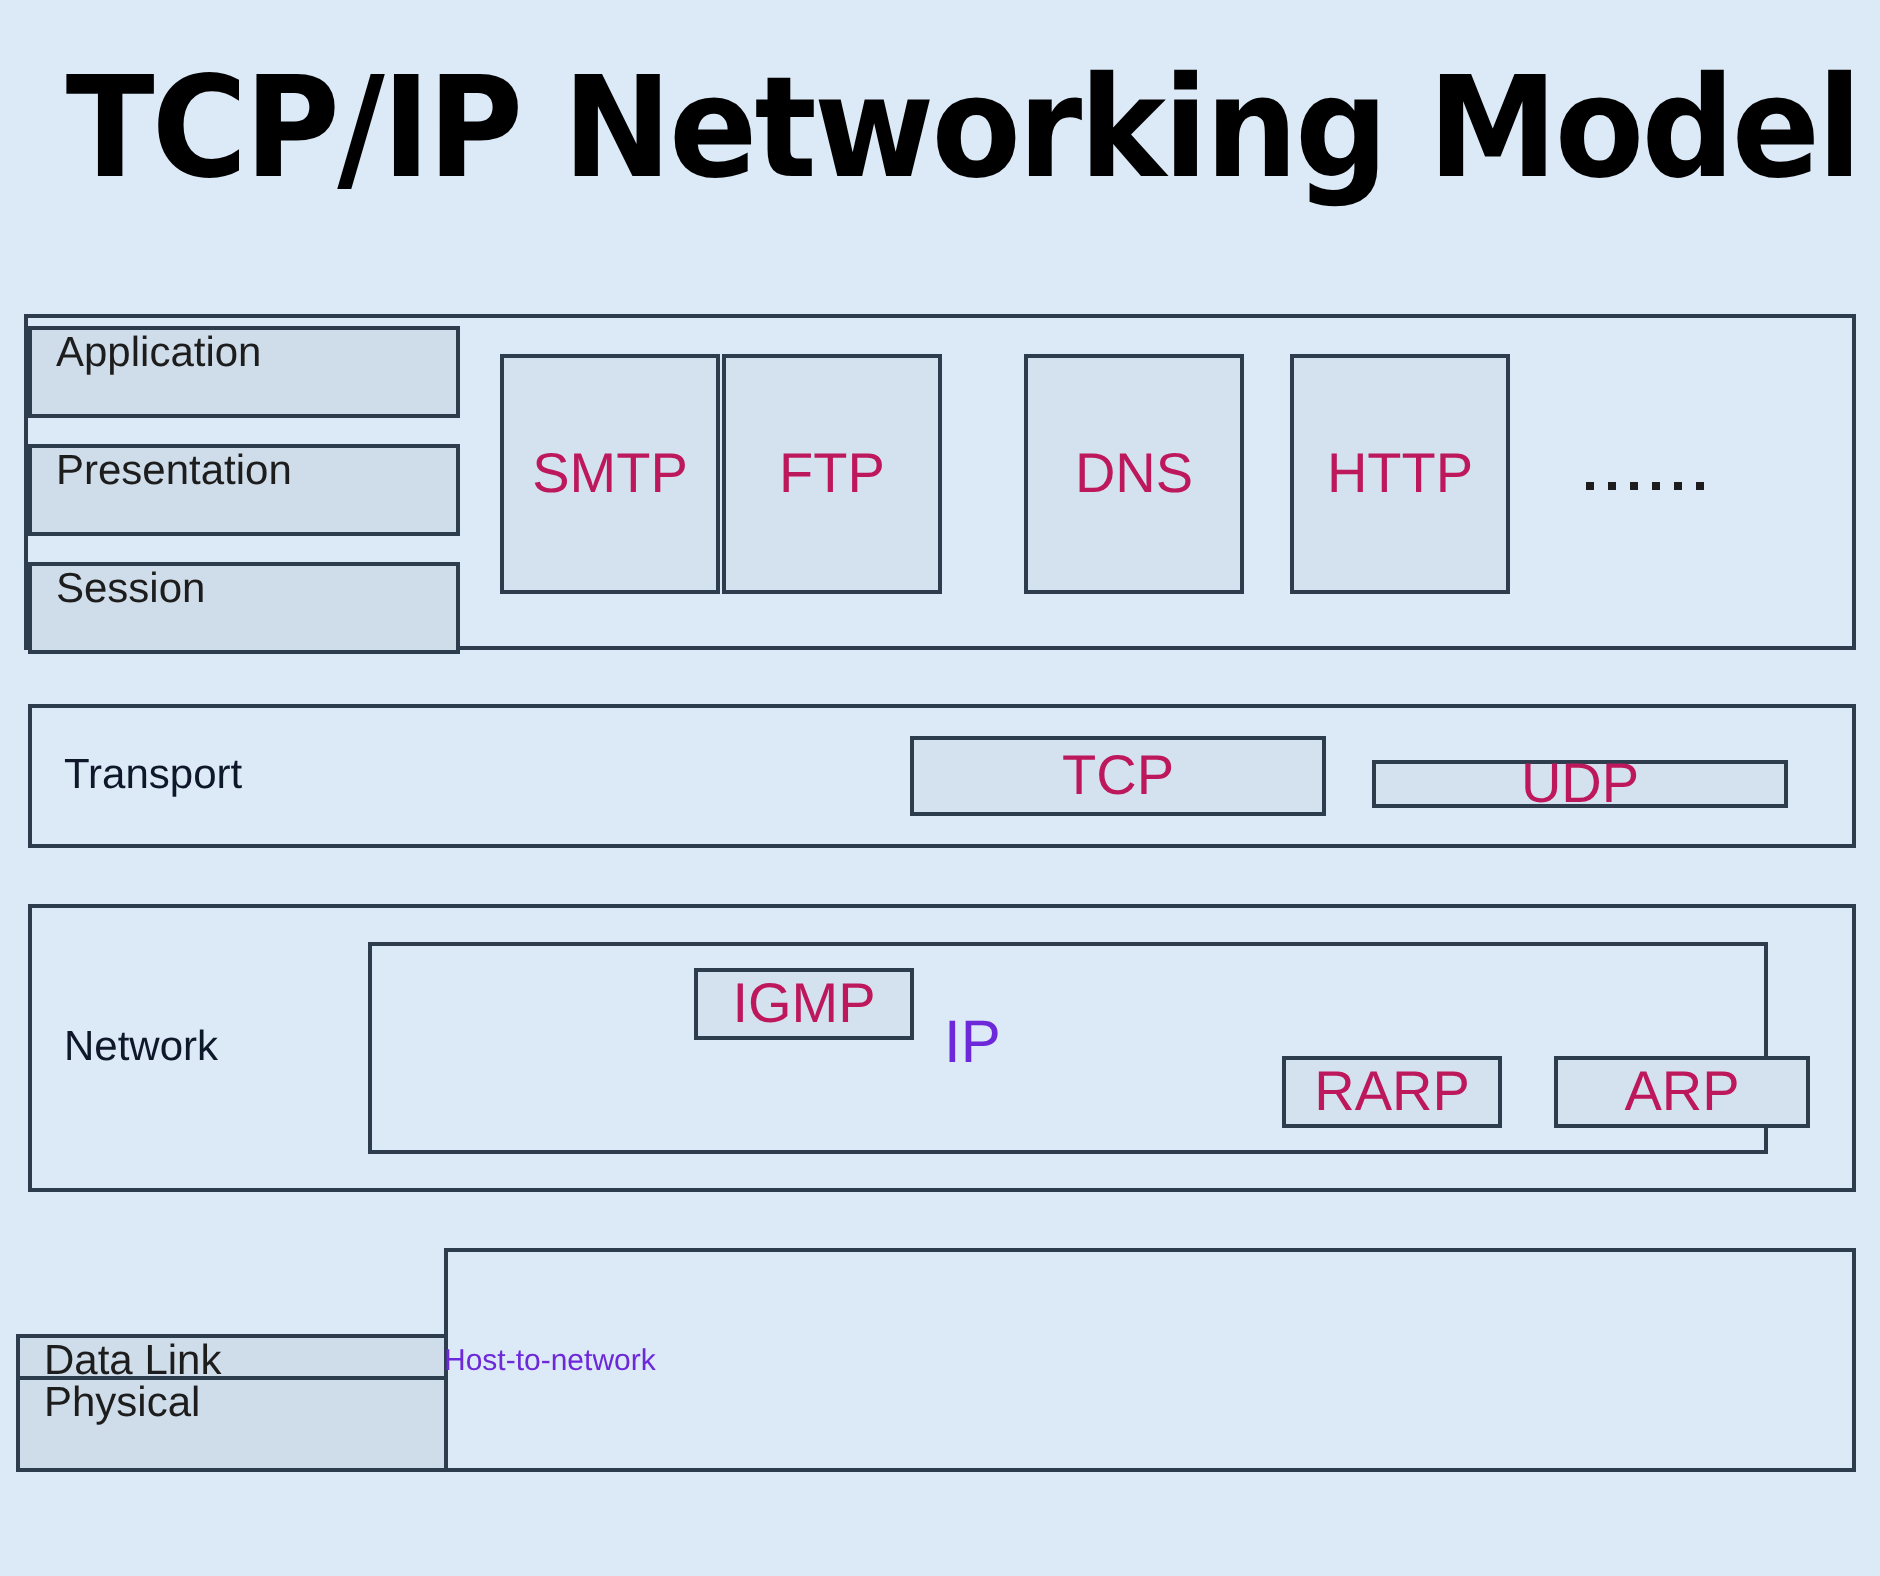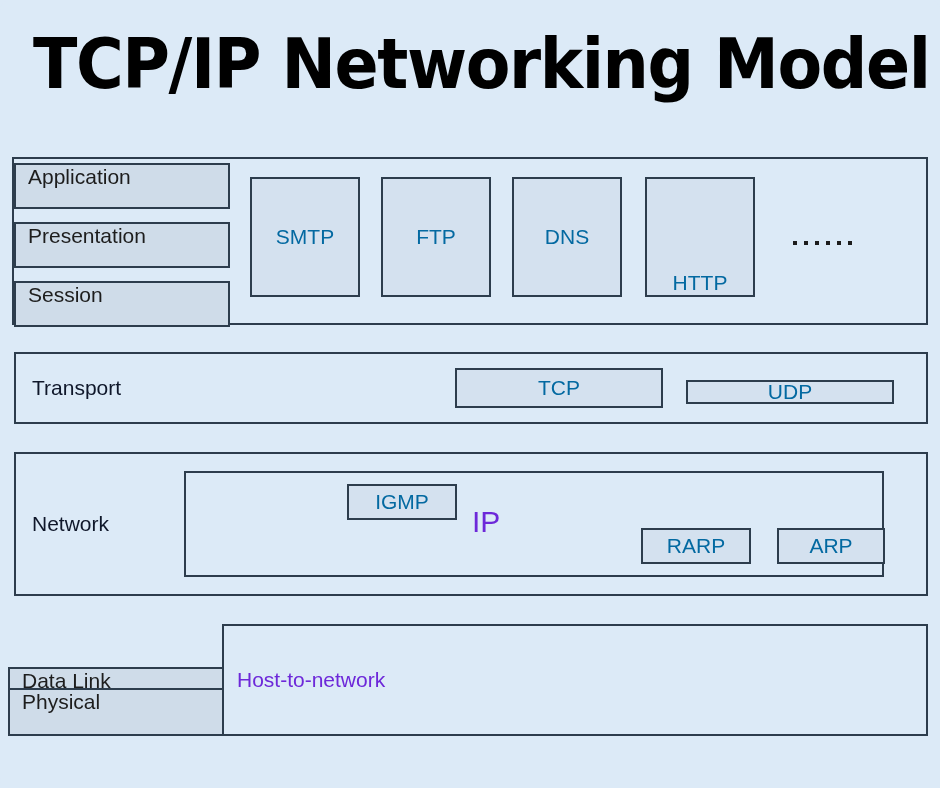--- a/index.html
+++ b/index.html
@@ -65,22 +65,22 @@
     color: #0f172a;
   }
   .proto-box {
     position: absolute;
     box-sizing: border-box;
     border: 2px solid #2d3d4d;
     background: #d4e1ef;
     display: flex;
     align-items: center;
     justify-content: center;
-    font-size: 21px;
-    color: #0369a1;
+    font-size: 28px;
+    color: #be185d;
   }
   .inner-box {
     position: absolute;
     box-sizing: border-box;
     border: 2px solid #2d3d4d;
     background: transparent;
   }
   .free-text {
     position: absolute;
     box-sizing: border-box;
@@ -120,29 +120,29 @@
   </div>
 
   <div class="label-box" style="left:14px; top:281px; width:216px; height:46px;">
     <span>Session</span>
   </div>
 
   <div class="proto-box" style="left:250px; top:177px; width:110px; height:120px;">
     <span>SMTP</span>
   </div>
 
-  <div class="proto-box" style="left:381px; top:177px; width:110px; height:120px;">
+  <div class="proto-box" style="left:361px; top:177px; width:110px; height:120px;">
     <span>FTP</span>
   </div>
 
   <div class="proto-box" style="left:512px; top:177px; width:110px; height:120px;text-align:right;">
     <span>DNS</span>
   </div>
 
-  <div class="proto-box" style="left:645px; top:177px; width:110px; height:120px;align-items:flex-end;">
+  <div class="proto-box" style="left:645px; top:177px; width:110px; height:120px;">
     <span>HTTP</span>
   </div>
 
   <div class="ellipsis" style="left:793px; top:241px;">
     <i></i>
       <i></i>
       <i></i>
       <i></i>
       <i></i>
       <i></i>
@@ -177,31 +177,31 @@
   </div>
 
   <div class="free-text" style="left:472px; top:502px; width:66px; height:40px; font-size:30px;">
     <span>IP</span>
   </div>
 
   <div class="proto-box" style="left:641px; top:528px; width:110px; height:36px;">
     <span>RARP</span>
   </div>
 
-  <div class="proto-box" style="left:777px; top:528px; width:108px; height:36px;">
+  <div class="proto-box" style="left:777px; top:528px; width:128px; height:36px;">
     <span>ARP</span>
   </div>
 
   <div class="group-box" style="left:222px; top:624px; width:706px; height:112px;"></div>
 
   <div class="label-box" style="left:8px; top:624px; width:216px; height:48px;margin-top:43px;">
     <span>Data Link</span>
   </div>
 
   <div class="label-box" style="left:8px; top:688px; width:216px; height:48px;">
     <span>Physical</span>
   </div>
 
-  <div class="free-text" style="left:222px; top:660px; width:680px; height:40px; font-size:21px;margin-left:15px;">
+  <div class="free-text" style="left:222px; top:660px; width:680px; height:40px; font-size:15px;">
     <span>Host-to-network</span>
   </div>
 
 </div>
 
 </body></html>

